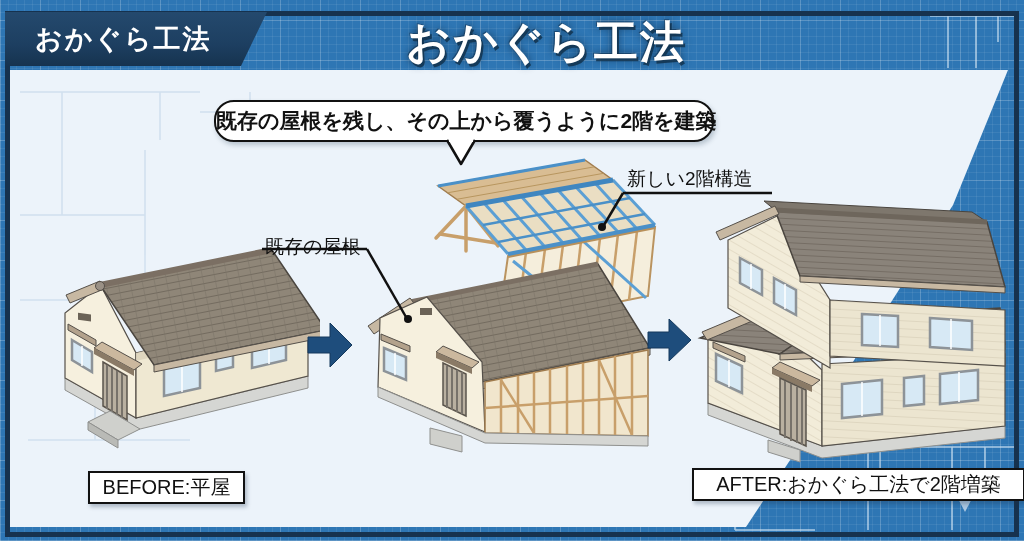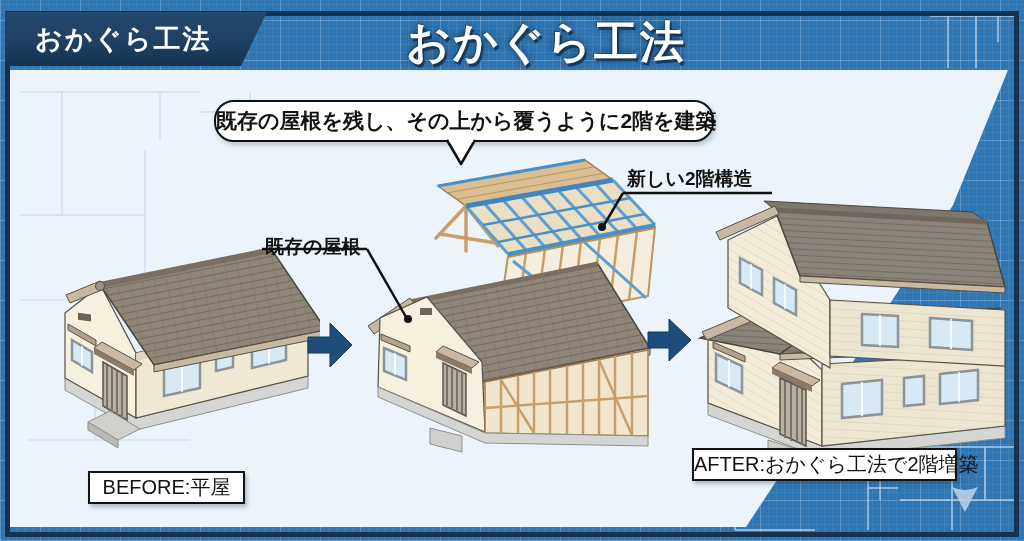--- a/index.html
+++ b/index.html
@@ -31,31 +31,31 @@
     text-shadow:2px 3px 0 rgba(18,50,78,.85), -1px -1px 0 rgba(18,50,78,.55), 0 0 8px rgba(10,35,60,.8);
     white-space:nowrap;
   }
   #callout-bubble{
     left:214px;top:100px;width:500px;height:42px;box-sizing:border-box;
     background:#fff;border:2.5px solid var(--ink,#111);border-radius:20px;
     color:var(--ink,#111);font-size:21px;font-weight:bold;line-height:37px;text-align:center;
     box-shadow:2px 3px 5px rgba(25,50,75,.25);white-space:nowrap;
   }
   .annot-label{
-    color:var(--ink,#111);font-size:19px;font-weight:bold;white-space:nowrap;
+    color:var(--ink,#111);font-size:19px;font-weight:normal;white-space:nowrap;
   }
   #annot-existing{left:265px;top:234px;}
   #annot-new{left:627px;top:166px;}
   .caption-box{
     box-sizing:border-box;height:33px;background:#fff;border:2.5px solid var(--ink,#111);
     color:var(--ink,#111);font-size:20px;font-weight:normal;line-height:28px;text-align:center;
     box-shadow:2px 3px 4px rgba(25,50,75,.3);white-space:nowrap;
   }
   #caption-before{left:88px;top:471px;width:157px;}
-  #caption-after{left:692px;top:448px;width:265px;}
+  #caption-after{left:692px;top:468px;width:333px;}
   svg{display:block;}
   .overlay{pointer-events:none;}
 </style>
 </head>
 <body>
 
 <svg class="abs overlay" width="1024" height="541" style="left:0;top:0">
   <g stroke="#d8e9f6" stroke-width="1.5" fill="none" opacity="0.75">
     <path d="M930,16 H1014 M948,16 V68 M976,16 V68 M998,16 V42"></path>
     <path d="M820,447 H1014 M868,447 V530 M952,447 V530 M900,500 H1014 M868,488 h30 M985,447 V500"></path>

